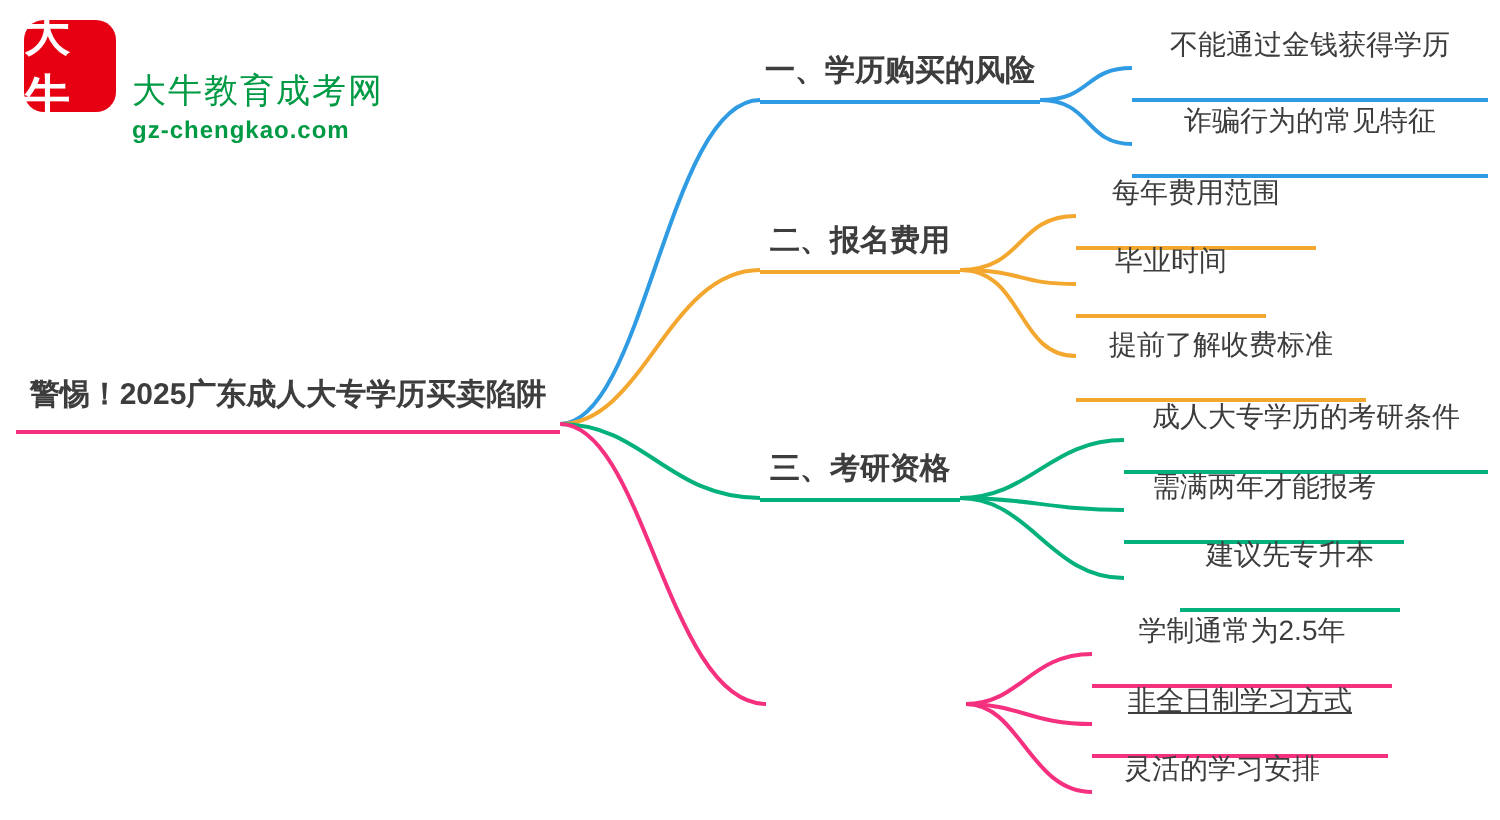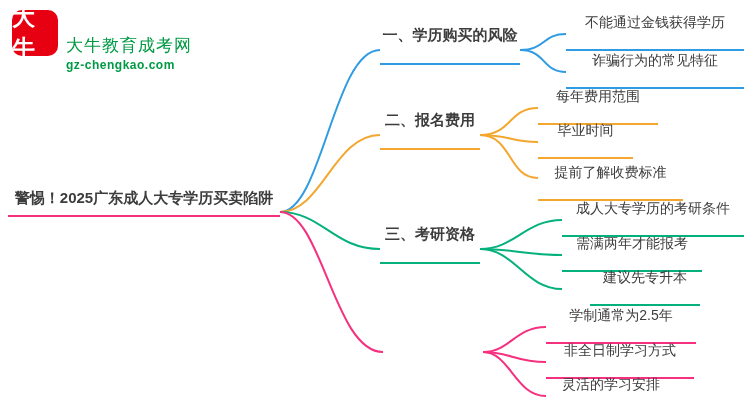--- a/index.html
+++ b/index.html
@@ -30,22 +30,21 @@
     color:#3D3D3D;
     border-bottom:2px solid #ccc;
   }
   .node.root{
     left:8px;top:188px;width:272px;
     font-size:15px;font-weight:bold;line-height:20px;
     padding-bottom:7px;
   }
   .node.branch{
     font-size:15px;font-weight:600;line-height:19px;
-    padding-bottom:18px;
-    font-family:Liberation Serif, serif;
+    padding-bottom:5px;
   }
   .node.leaf{
     font-size:14px;font-weight:400;line-height:18px;
     padding-bottom:18px;
   }
 
   
   .b0{left:380px;top:26px;width:140px;}
   .b1{left:380px;top:111px;width:100px;}
   .b2{left:380px;top:225px;width:100px;}
@@ -54,21 +53,21 @@
   
   .l00{left:566px;top:13px;width:178px;}
   .l01{left:566px;top:51px;width:178px;}
   .l10{left:538px;top:87px;width:120px;}
   .l11{left:538px;top:121px;width:95px;}
   .l12{left:538px;top:163px;width:145px;}
   .l20{left:562px;top:199px;width:182px;}
   .l21{left:562px;top:234px;width:140px;}
   .l22{left:590px;top:268px;width:110px;}
   .l30{left:546px;top:306px;width:150px;}
-  .l31{left:546px;top:341px;width:148px;}
+  .l31{left:546px;top:341px;width:148px;text-decoration:underline;}
   .l32{left:546px;top:375px;width:130px;}
 </style>
 </head>
 <body>
 
 <div id="canvas">
 
   <svg class="links" viewBox="0 0 750 410" fill="none">
 
     <path stroke-width="2" d="M280,212 C322,212 334,50 380,50" stroke="#2E9BE2"></path>

